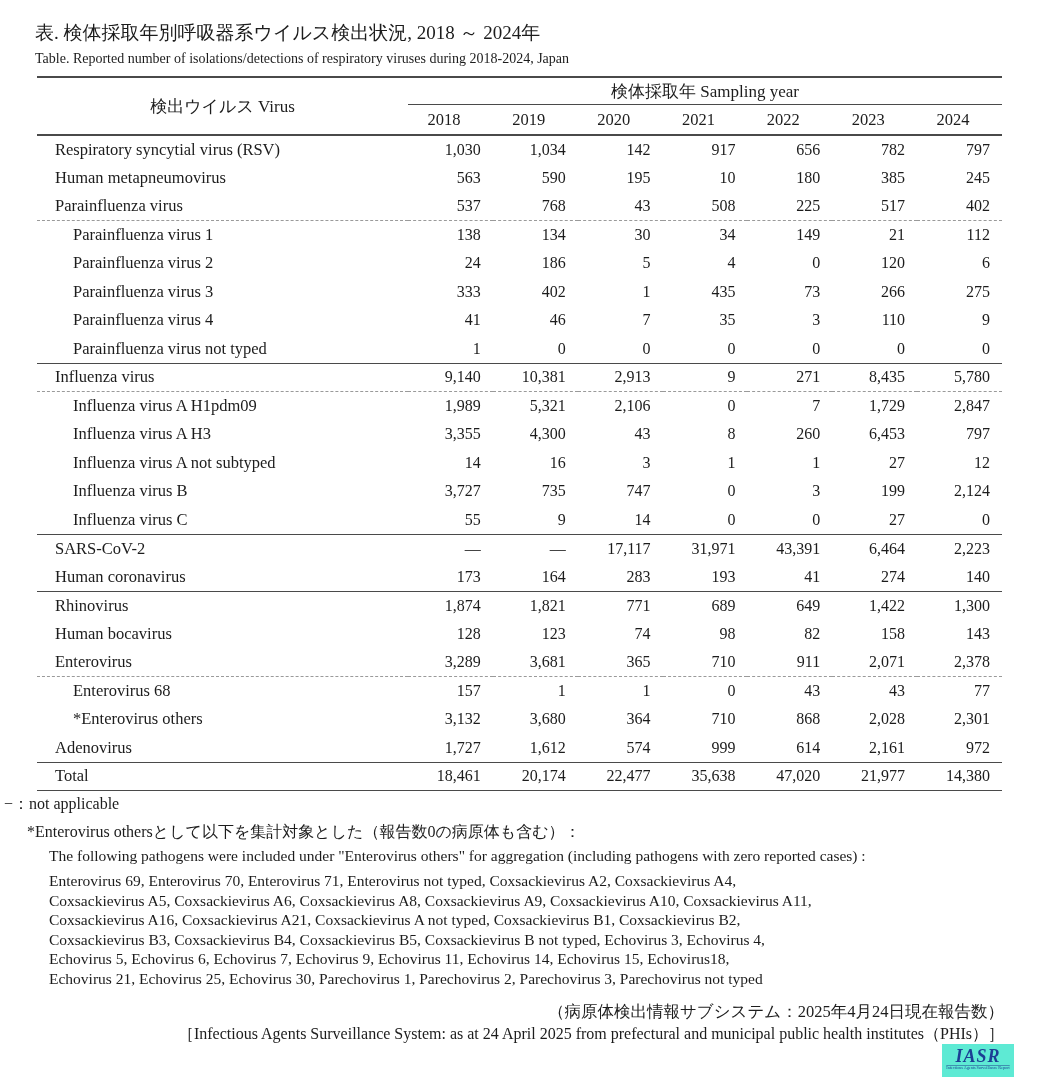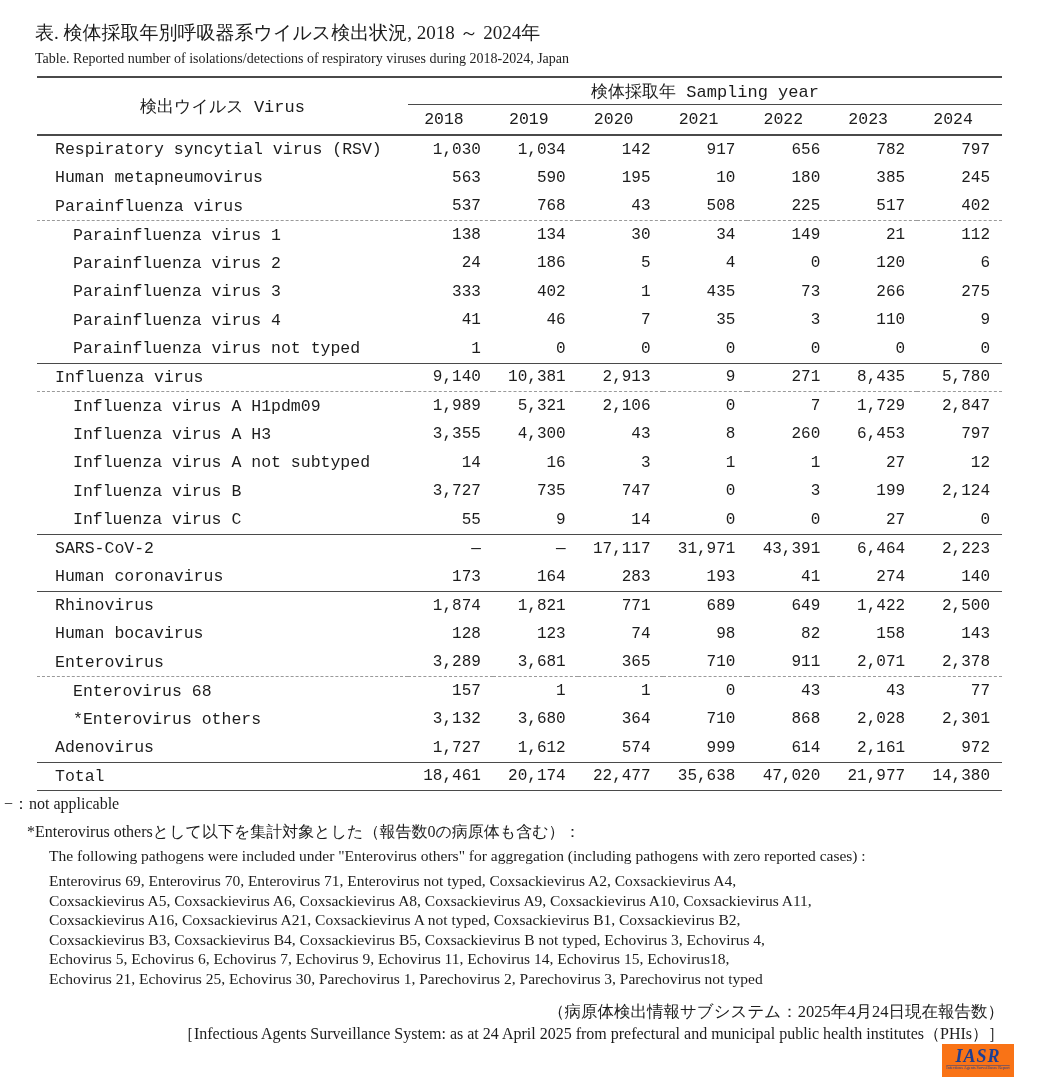--- a/index.html
+++ b/index.html
@@ -11,21 +11,20 @@
   
   .title-block { position:absolute; top:20px; left:35px; }
   .title-ja { font-size:19px; line-height:26px; white-space:nowrap; }
   .title-en { font-size:14px; line-height:26px; white-space:nowrap; }
 
   
   .table-wrap { position:absolute; top:76px; left:37px; }
   table.virus-table {
     border-collapse:collapse; table-layout:fixed; width:965px;
     border-top:2px solid #4a4a4a;
-    font-family:Liberation Mono, monospace;
   }
   col.c-label { width:371px; }
   col.c-year  { width:84.85px; }
   th, td { font-weight:normal; padding:0; vertical-align:middle; }
   th.virus-col-header {
     text-align:center; font-size:17px; border-bottom:2px solid #4a4a4a;
   }
   th.group-header {
     text-align:center; font-size:17px; height:26px;
     border-bottom:1px solid #4a4a4a;
@@ -266,21 +265,21 @@
             <td class="num">140</td>
           </tr>
           <tr>
             <td class="label">Rhinovirus</td>
             <td class="num">1,874</td>
             <td class="num">1,821</td>
             <td class="num">771</td>
             <td class="num">689</td>
             <td class="num">649</td>
             <td class="num">1,422</td>
-            <td class="num">2,500</td>
+            <td class="num">1,300</td>
           </tr>
           <tr>
             <td class="label">Human bocavirus</td>
             <td class="num">128</td>
             <td class="num">123</td>
             <td class="num">74</td>
             <td class="num">98</td>
             <td class="num">82</td>
             <td class="num">158</td>
             <td class="num">143</td>
@@ -350,18 +349,18 @@
     <div>Coxsackievirus B3, Coxsackievirus B4, Coxsackievirus B5, Coxsackievirus B not typed, Echovirus 3, Echovirus 4,</div>
     <div>Echovirus 5, Echovirus 6, Echovirus 7, Echovirus 9, Echovirus 11, Echovirus 14, Echovirus 15, Echovirus18,</div>
     <div>Echovirus 21, Echovirus 25, Echovirus 30, Parechovirus 1, Parechovirus 2, Parechovirus 3, Parechovirus not typed</div>
   </div>
 
   <div class="source-block">
     <div class="source-ja">（病原体検出情報サブシステム：2025年4月24日現在報告数）</div>
     <div class="source-en">［Infectious Agents Surveillance System: as at 24 April 2025 from prefectural and municipal public health institutes（PHIs）］</div>
   </div>
 
-  <div class="iasr-logo" style="background: #f97316;">
+  <div class="iasr-logo" style="background: #5eead4;">
     <div class="iasr-text" style="color: rgb(28, 63, 148);">IASR</div>
     <div class="iasr-sub" style="color: rgb(28, 63, 148);">Infectious Agents Surveillance Report</div>
   </div>
 
 </div>
 
 </body></html>

